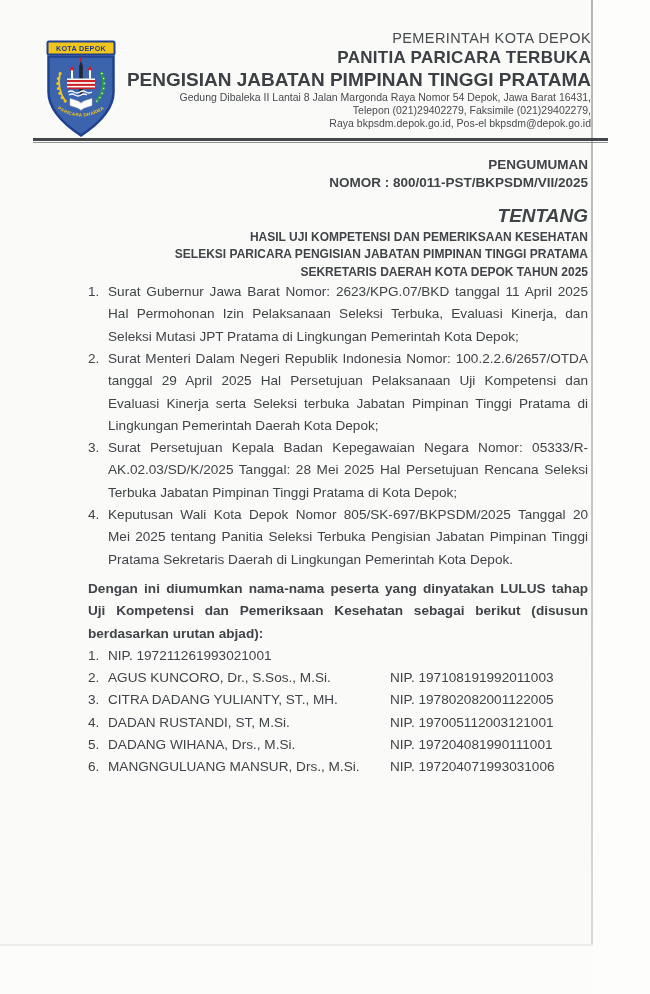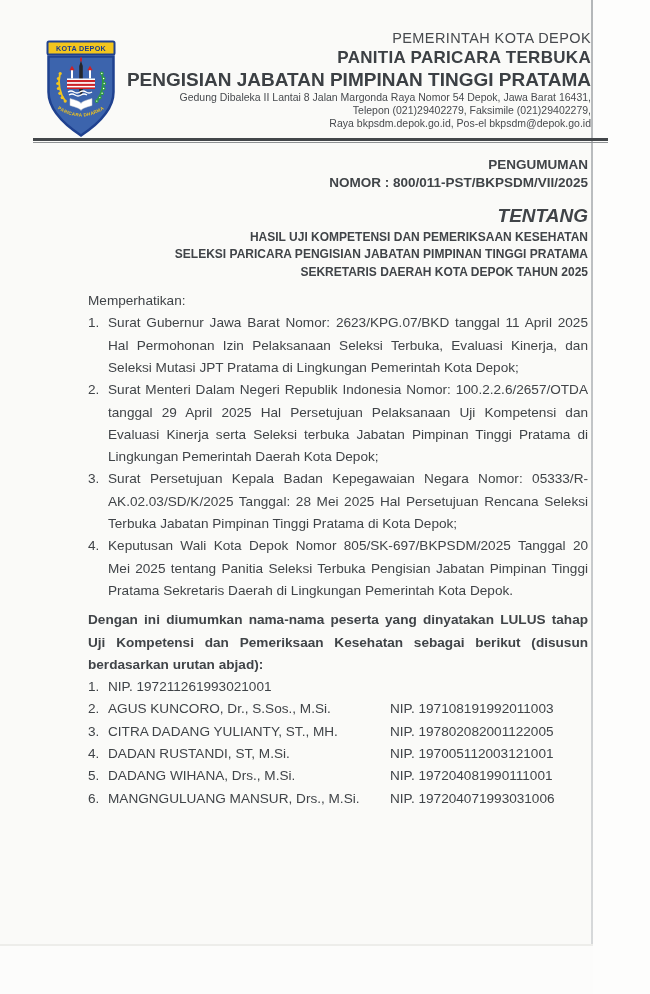--- a/index.html
+++ b/index.html
@@ -146,21 +146,20 @@
     <div class="center bold" style="font-size:13.5px; line-height:17.5px;">NOMOR : 800/011-PST/BKPSDM/VII/2025</div>
 
     <div class="tentang center bold">TENTANG</div>
 
     <div class="subject center bold">
       <div>HASIL UJI KOMPETENSI DAN PEMERIKSAAN KESEHATAN</div>
       <div>SELEKSI PARICARA PENGISIAN JABATAN PIMPINAN TINGGI PRATAMA</div>
       <div>SEKRETARIS DAERAH KOTA DEPOK TAHUN 2025</div>
     </div>
 
-    <div class="memperhatikan">Memperhatikan:</div>
 
     <div>
       <div class="c-item">
         <span class="c-no">1.</span>
         <span class="c-text">Surat Gubernur Jawa Barat Nomor: 2623/KPG.07/BKD tanggal 11 April 2025 Hal Permohonan Izin Pelaksanaan Seleksi Terbuka, Evaluasi Kinerja, dan Seleksi Mutasi JPT Pratama di Lingkungan Pemerintah Kota Depok;</span>
       </div>
       <div class="c-item">
         <span class="c-no">2.</span>
         <span class="c-text">Surat Menteri Dalam Negeri Republik Indonesia Nomor: 100.2.2.6/2657/OTDA tanggal 29 April 2025 Hal Persetujuan Pelaksanaan Uji Kompetensi dan Evaluasi Kinerja serta Seleksi terbuka Jabatan Pimpinan Tinggi Pratama di Lingkungan Pemerintah Daerah Kota Depok;</span>
       </div>

